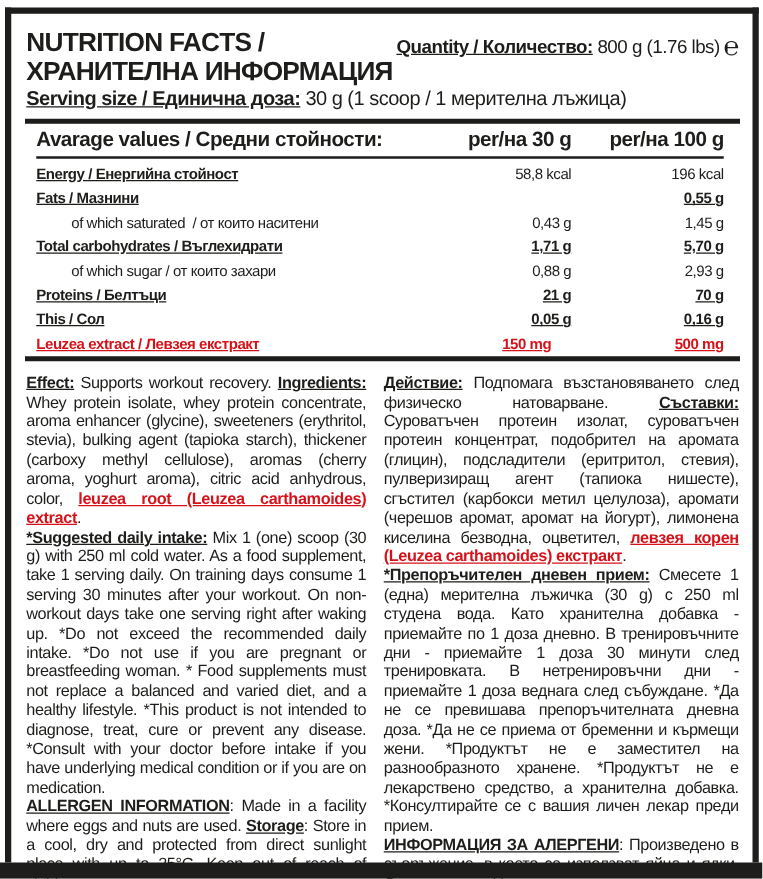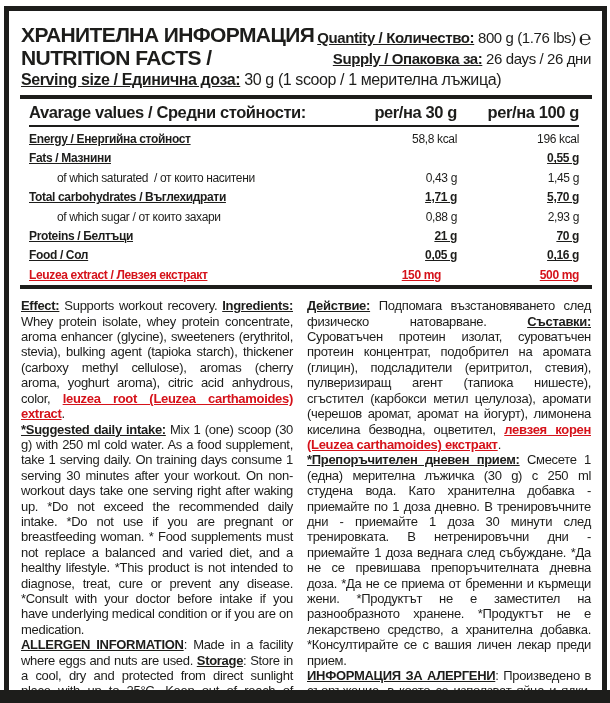--- a/index.html
+++ b/index.html
@@ -51,26 +51,25 @@
   .col.right{flex:1;}
   .col p{margin:0;}
 </style>
 </head>
 <body style="--ink: #1d1d1b; --red: #d5121a;">
 
 <div class="label-box">
 
   <div class="top-row">
     <div class="title">
+      <div>NUTRITION FACTS /</div>
       <div>ХРАНИТЕЛНА ИНФОРМАЦИЯ</div>
-      <div>NUTRITION FACTS /</div>
     </div>
     <div class="qty-block">
       <div class="qty-line"><span class="b">Quantity / Количество:</span><span class="val"> 800 g (1.76 lbs)</span><span class="e-mark">℮</span></div>
-      <div class="qty-line"><span class="b">Supply / Опаковка за:</span><span class="val"> 26 days / 26 дни</span></div>
     </div>
   </div>
 
   <div class="serving"><span class="b">Serving size / Единична доза:</span><span> 30 g (1 scoop / 1 мерителна лъжица)</span></div>
 
   <div class="rule top"></div>
 
   <div class="ntable">
     <div class="t-head">
       <span class="t-label">Avarage values / Средни стойности:</span>
@@ -101,21 +100,21 @@
           <span class="t-label">of which sugar / от които захари</span>
           <span class="t-c30">0,88 g</span>
           <span class="t-c100">2,93 g</span>
         </div>
         <div class="t-row">
           <span class="t-label b">Proteins / Белтъци</span>
           <span class="t-c30 b">21 g</span>
           <span class="t-c100 b">70 g</span>
         </div>
         <div class="t-row">
-          <span class="t-label b">Food / Сол</span>
+          <span class="t-label b">This / Сол</span>
           <span class="t-c30 b">0,05 g</span>
           <span class="t-c100 b">0,16 g</span>
         </div>
         <div class="t-row red">
           <span class="t-label b">Leuzea extract / Левзея екстракт</span>
           <span class="t-c30 b">150 mg</span>
           <span class="t-c100 b">500 mg</span>
         </div>
       </div>
   </div>

